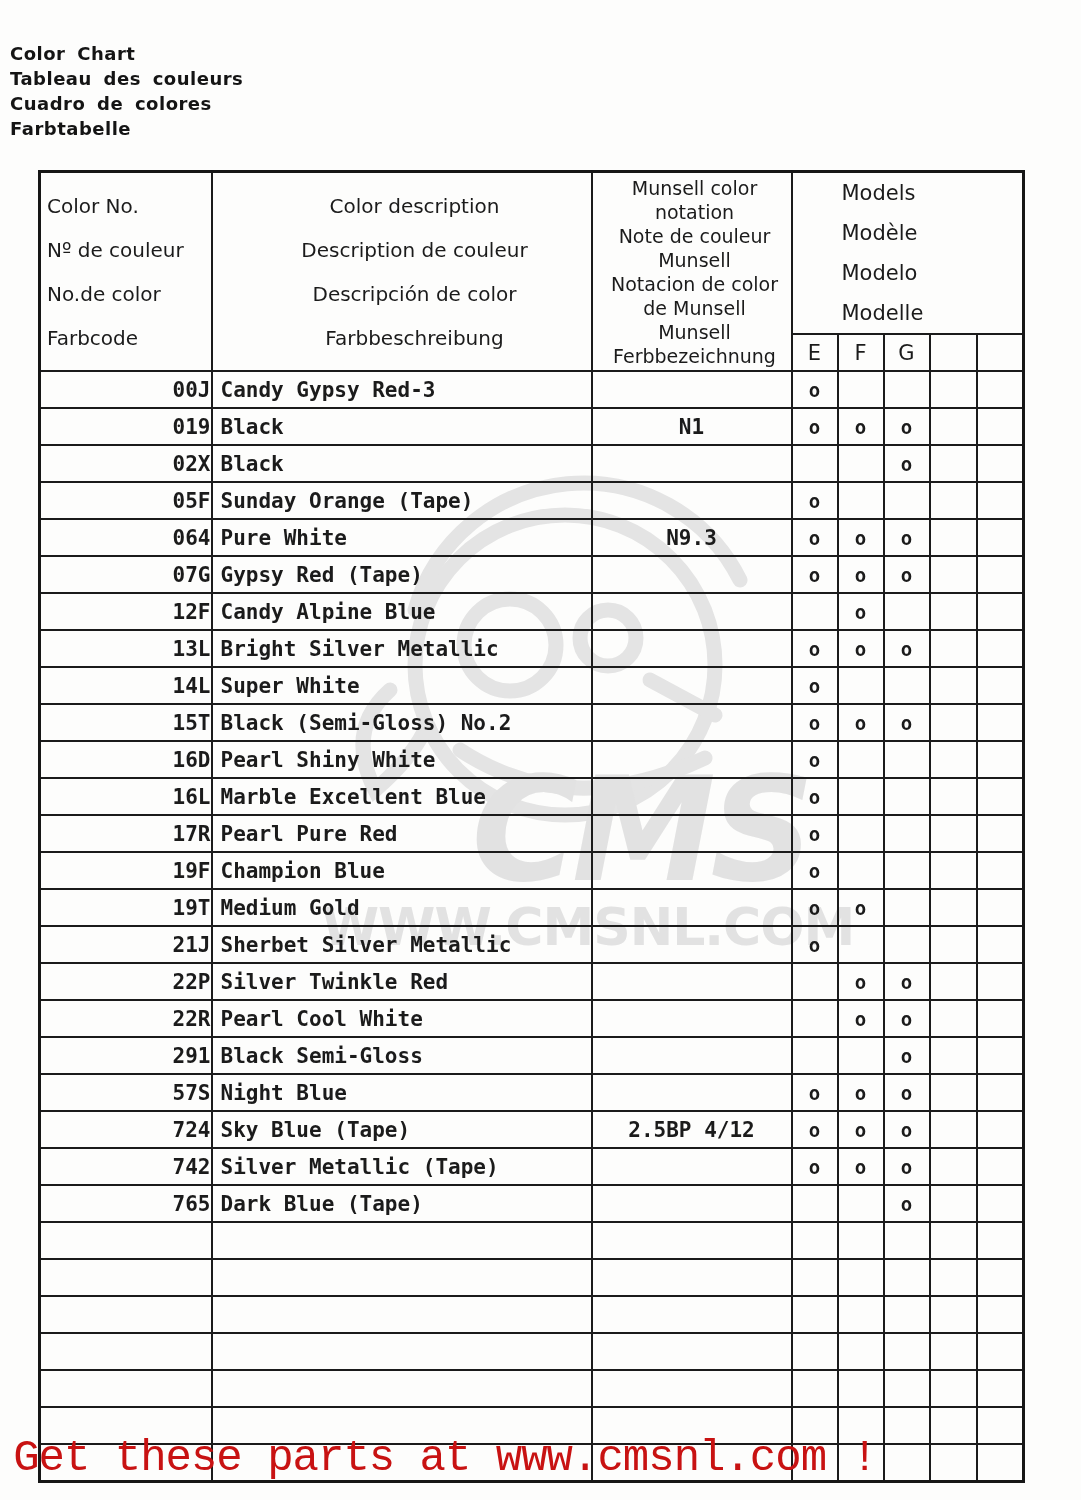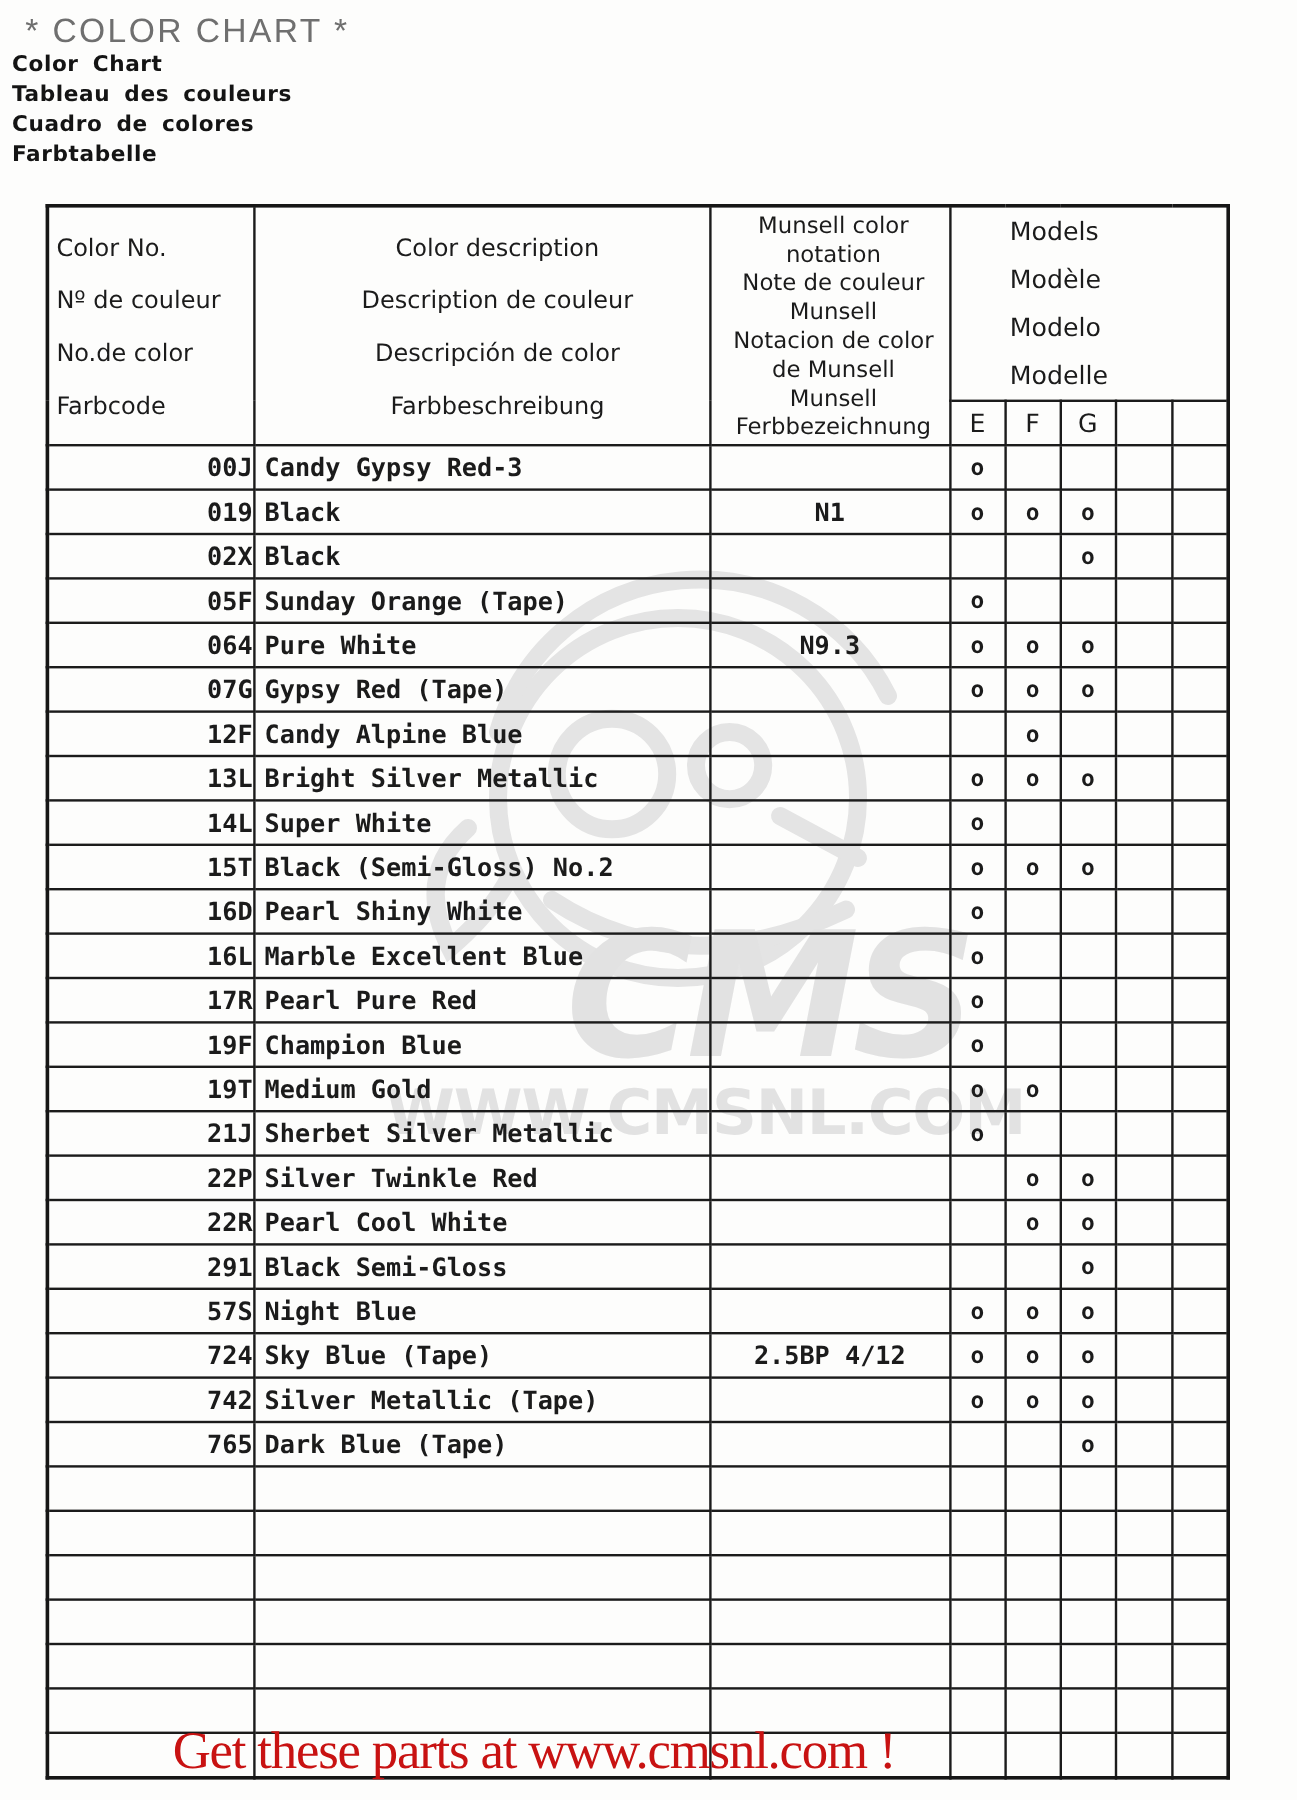--- a/index.html
+++ b/index.html
@@ -70,30 +70,29 @@
     font-weight:bold;font-size:21px;vertical-align:middle;
   }
   td.c-code{text-align:right;}
   td.c-desc{text-align:left;padding-left:8px;}
   td.c-munsell{text-align:center;}
   td.c-mark{text-align:center;font-size:19px;}
   
   .promo{
     position:absolute;left:0;top:1433px;width:890px;
     text-align:center;z-index:3;
-    font-family:Liberation Serif, serif;
+    font-family:Liberation Mono, monospace;
     font-size:44px;letter-spacing:-1px;color:#c81212;
   }
 </style>
 </head>
 <body>
 
 <div class="page">
 
-  <div class="doc-title">* COLOR CHART *</div>
   <div class="doc-subtitles">Color Chart
 Tableau des couleurs
 Cuadro de colores
 Farbtabelle</div>
 
   <div class="watermark">
     <svg width="540" height="560" viewBox="0 0 540 560" xmlns="http://www.w3.org/2000/svg">
       <g stroke="#e4e4e4" fill="none" stroke-width="15" stroke-linecap="round">
         <circle cx="245" cy="235" r="150"></circle>
         <path d="M 95 180 A 175 175 0 0 1 420 150"></path>

